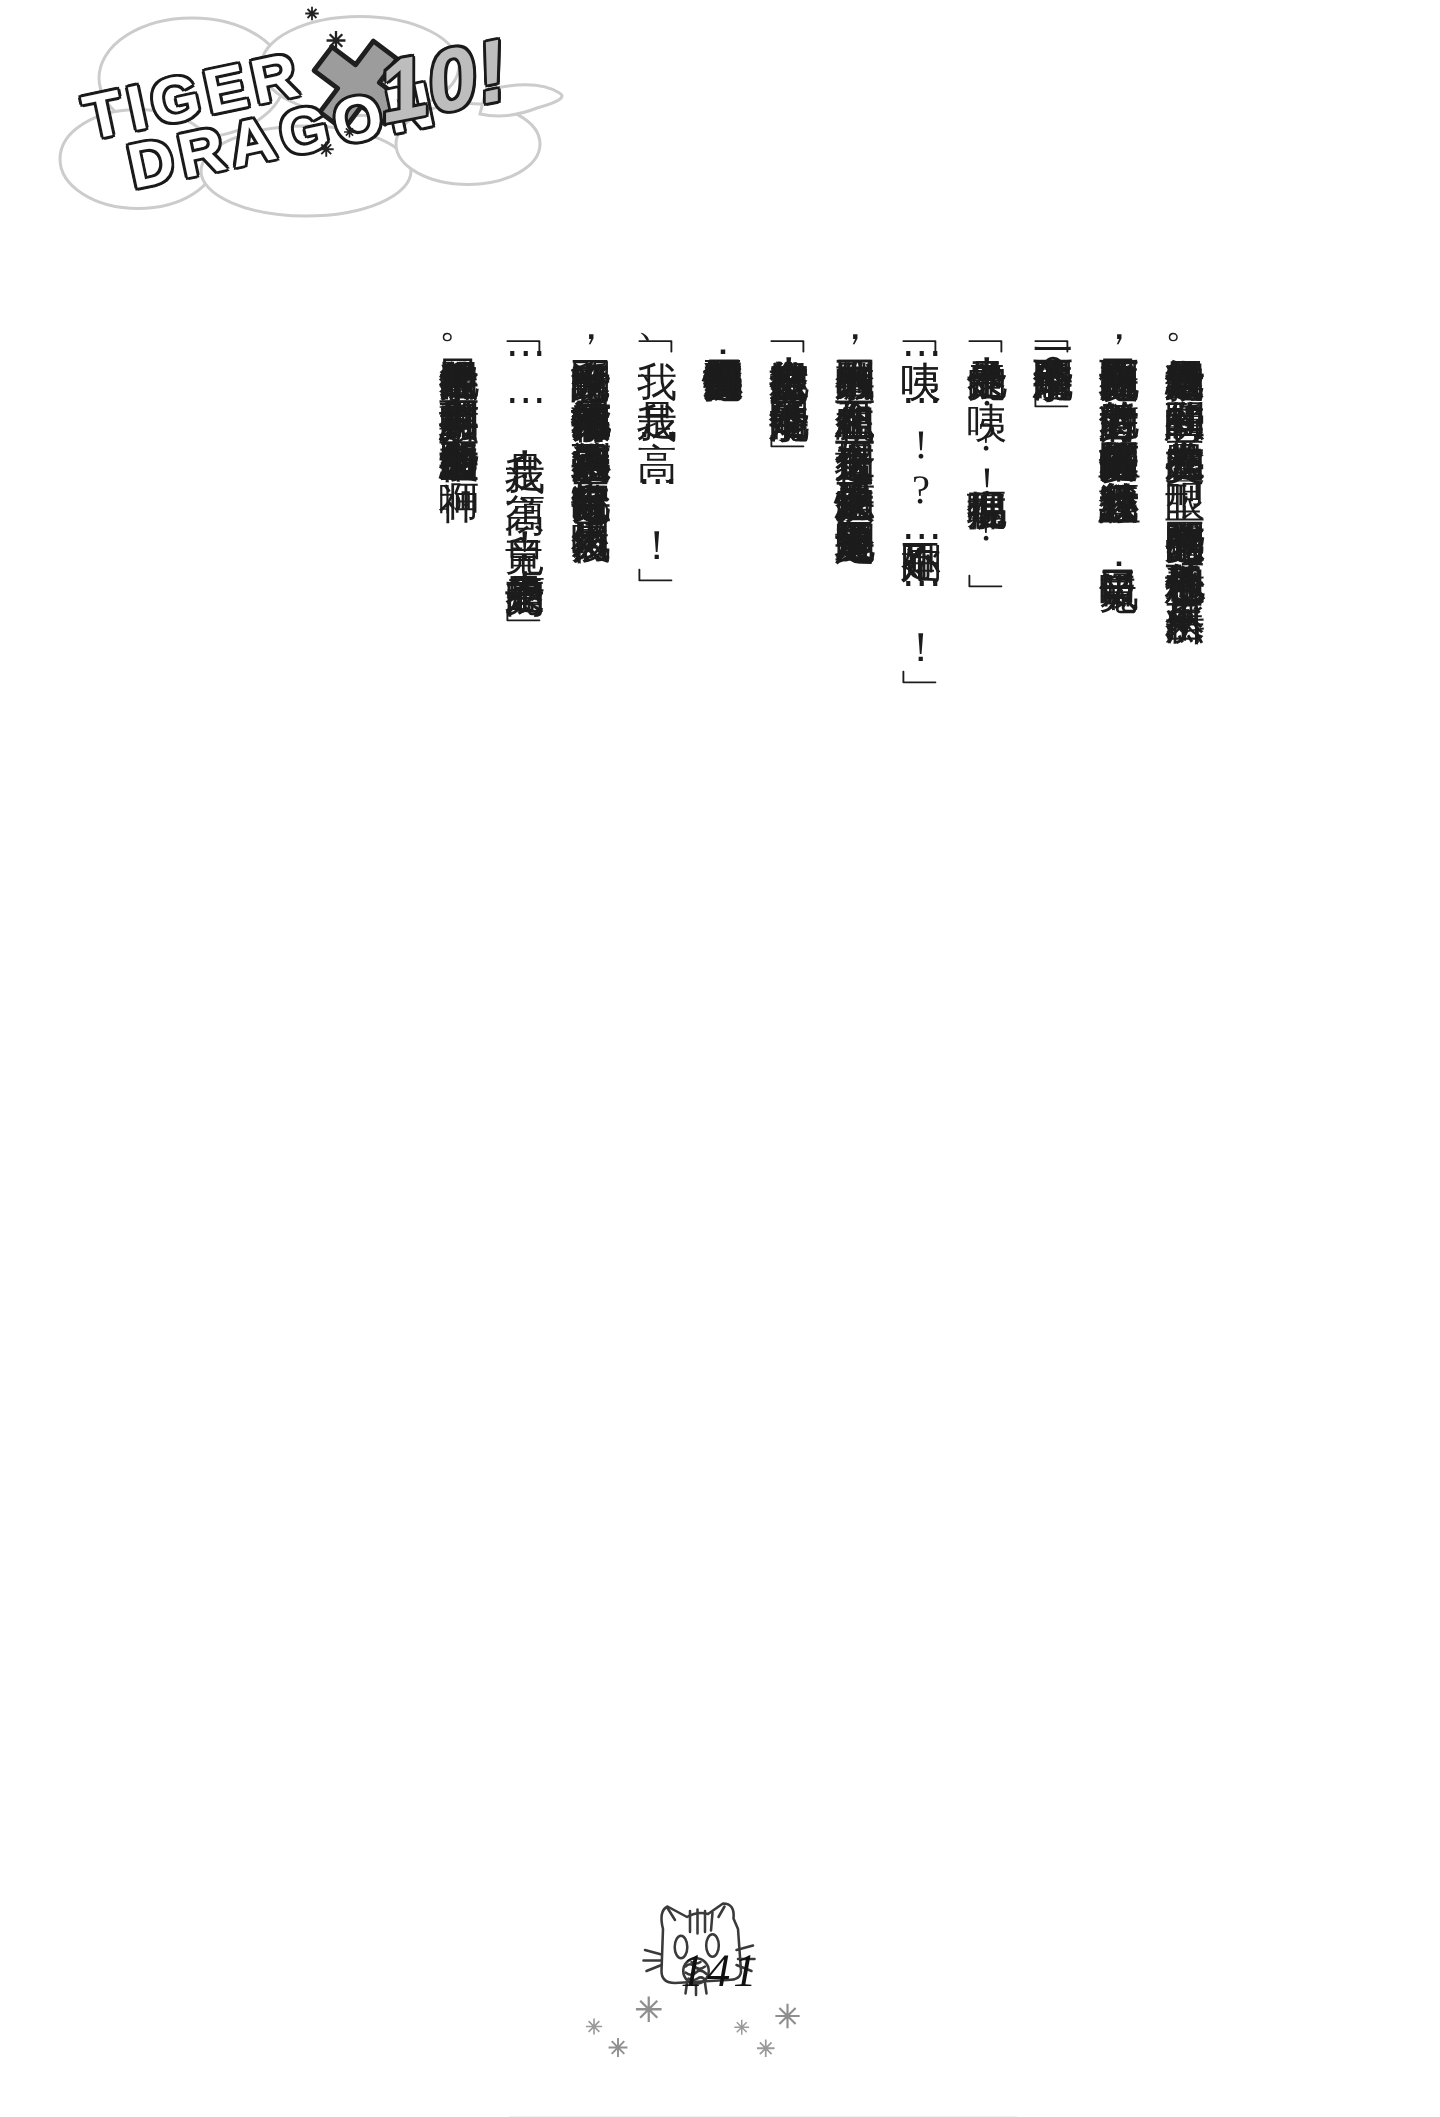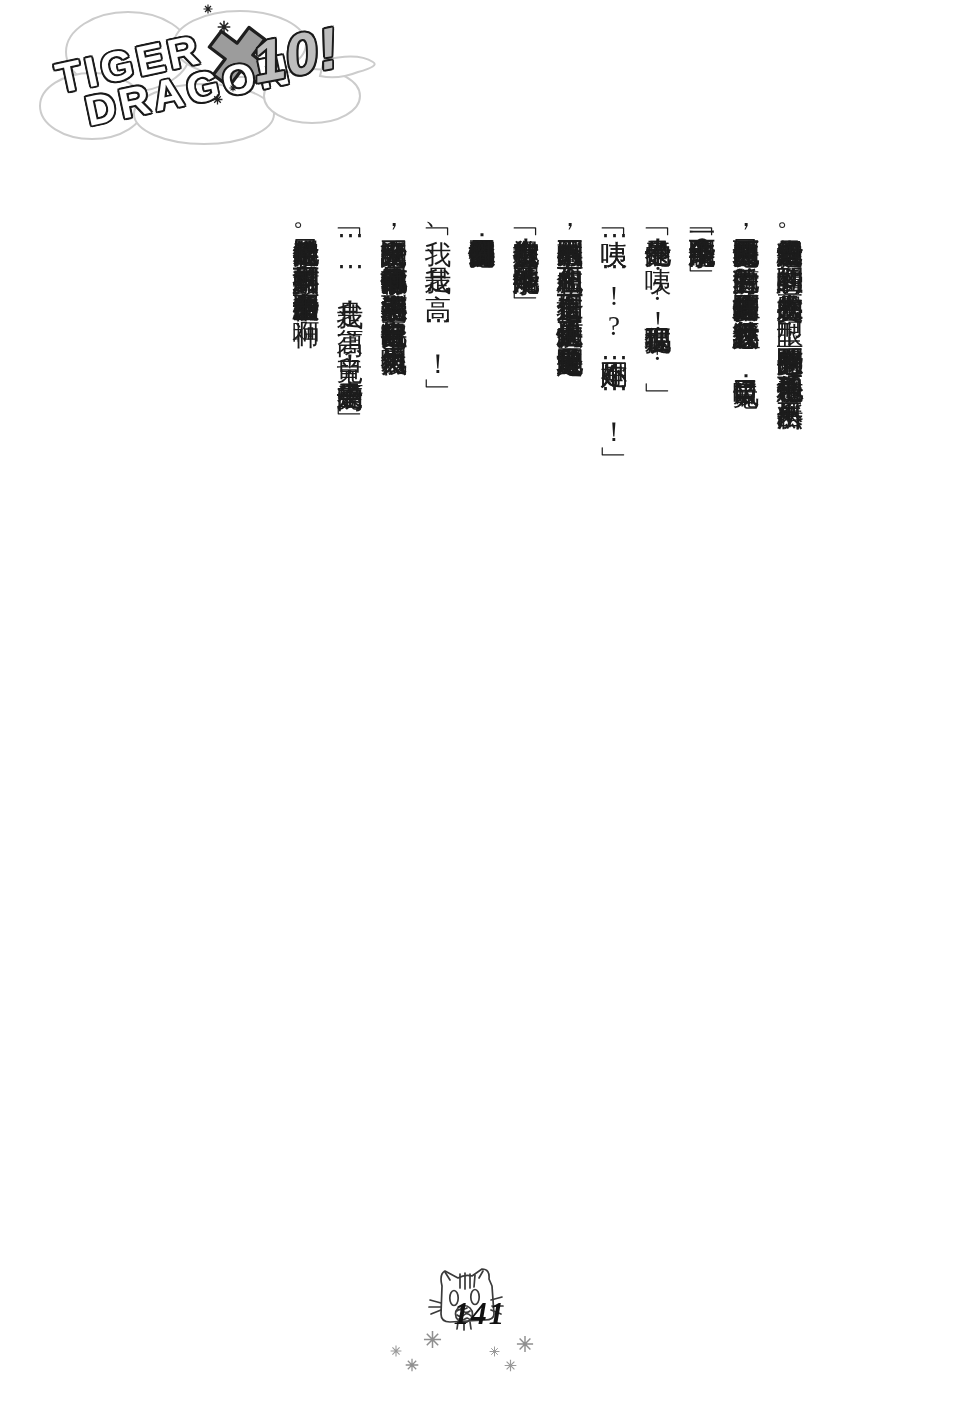--- a/index.html
+++ b/index.html
@@ -58,21 +58,21 @@
     line-height: 44px;
     color: #1c1c1c;
   }
   .novel p { margin: 0; padding: 0; text-indent: 2em; }
 
   
   .cat { position: absolute; left: 428px; top: 1262px; }
   .page-number {
     position: absolute; left: 440px; top: 1296px; width: 80px;
     text-align: center;
-    font-style: italic; font-weight: bold;
+    font-style: italic; font-weight: normal;
     font-size: 31px; letter-spacing: 2px;
     color: #111111;
   }
 </style>
 </head>
 <body>
 
 <div class="page">
 
   <div class="logo">

